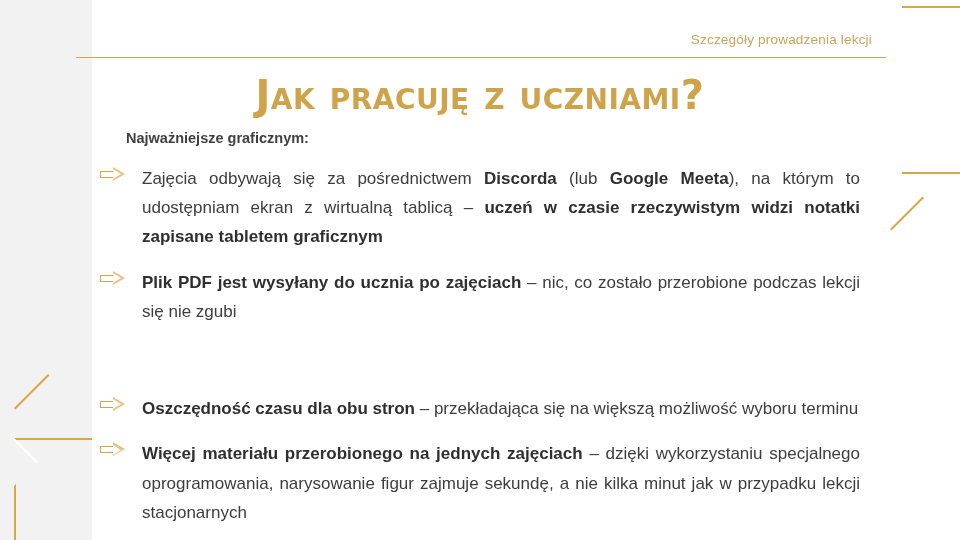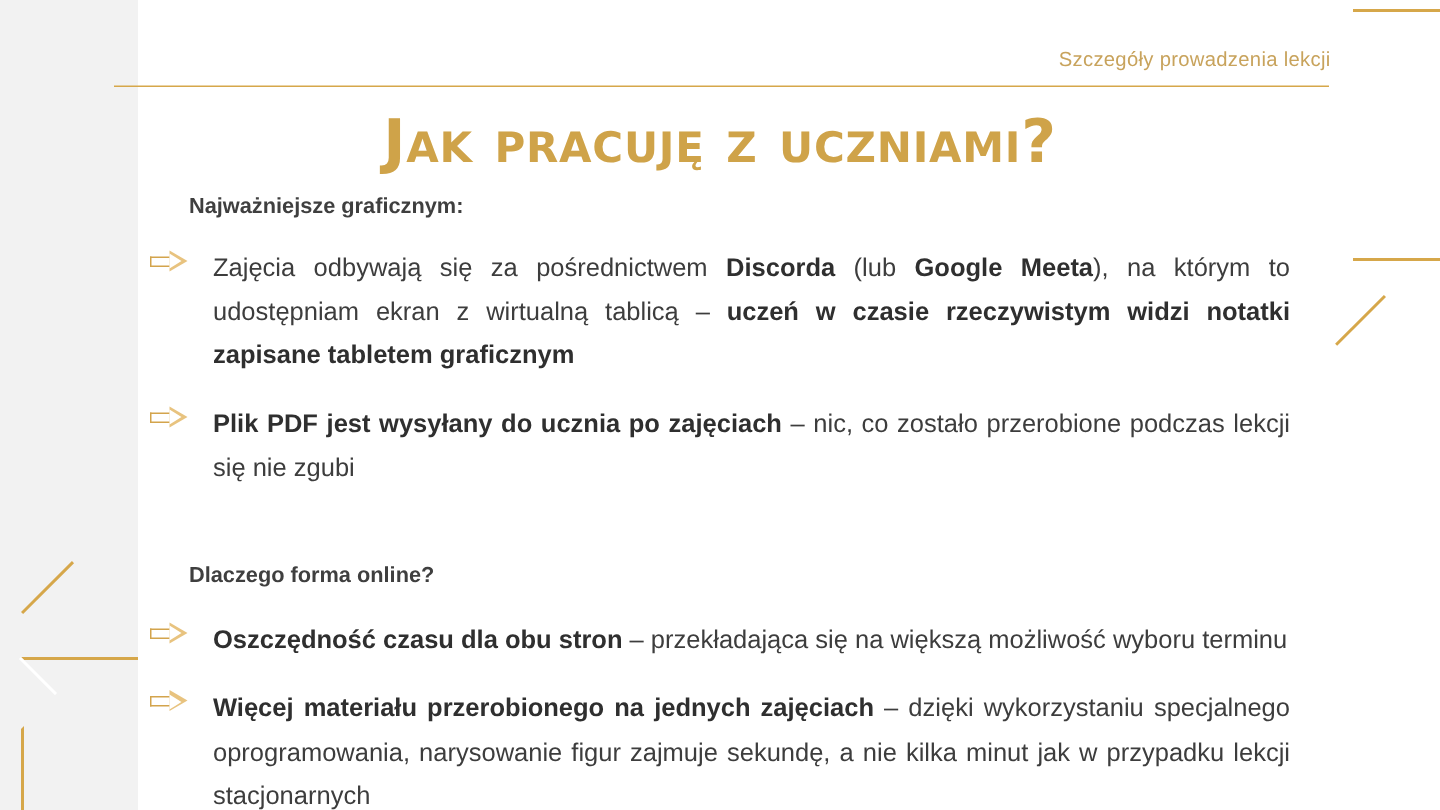--- a/index.html
+++ b/index.html
@@ -78,21 +78,21 @@
     width: 46px;
     height: 46px;
     border-bottom: 2px solid #d6a74a;
     transform: rotate(-45deg);
     transform-origin: right bottom;
   }
 
   
   .header-label {
     position: absolute;
-    right: 73px;
+    right: 88px;
     top: 32px;
     font-size: 13.5px;
     color: #c8a35c;
     letter-spacing: 0.2px;
     white-space: nowrap;
   }
   .header-rule {
     position: absolute;
     left: 76px;
     right: 74px;
@@ -231,21 +231,20 @@
           <span class="head-in"></span>
       </span>
       <span class="btext"><b>Plik PDF jest wysyłany do ucznia po zajęciach</b> – nic, co zostało przerobione podczas lekcji się nie zgubi</span>
     </div>
 
 
   </div>
 
   <div class="gap"></div>
 
-  <div class="section-head-2">Dlaczego forma online?</div>
 
   <div class="bullets">
 
     <div class="bullet">
       <span class="arrow">
         <span class="shaft"></span>
           <span class="head"></span>
           <span class="head-in"></span>
       </span>
       <span class="btext"><b> Oszczędność czasu dla obu stron</b> – przekładająca się na większą możliwość wyboru terminu</span>

